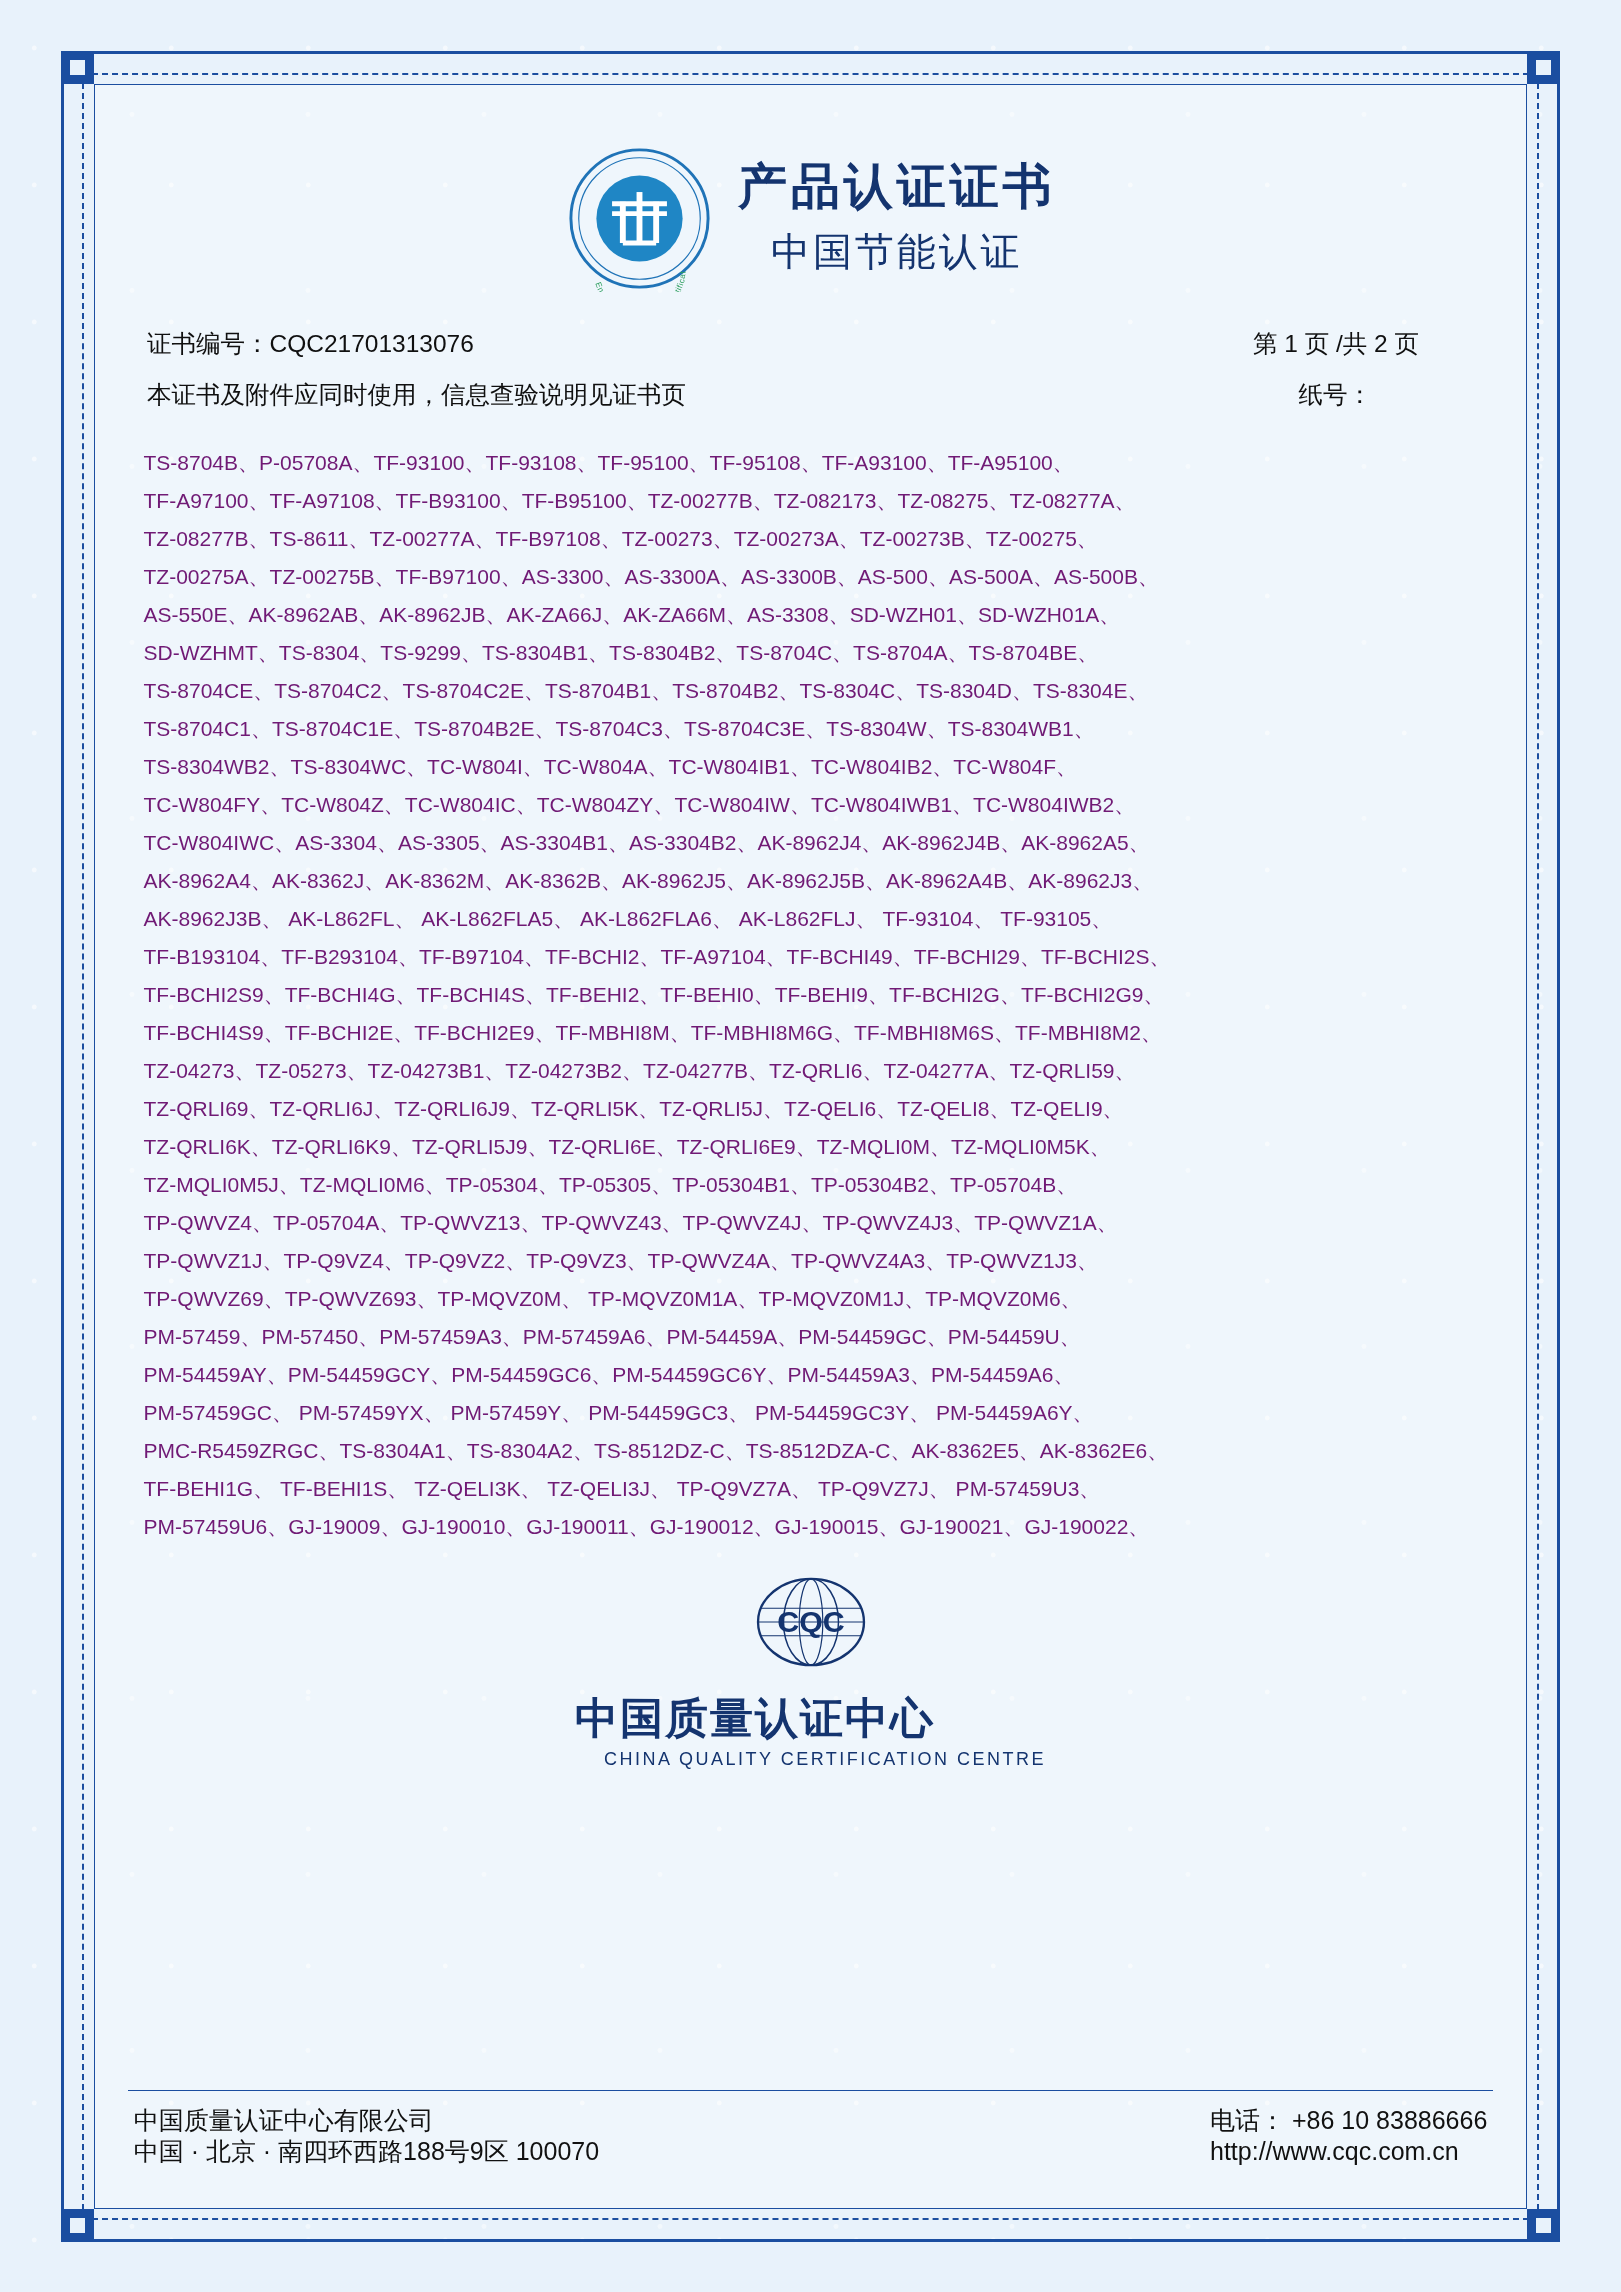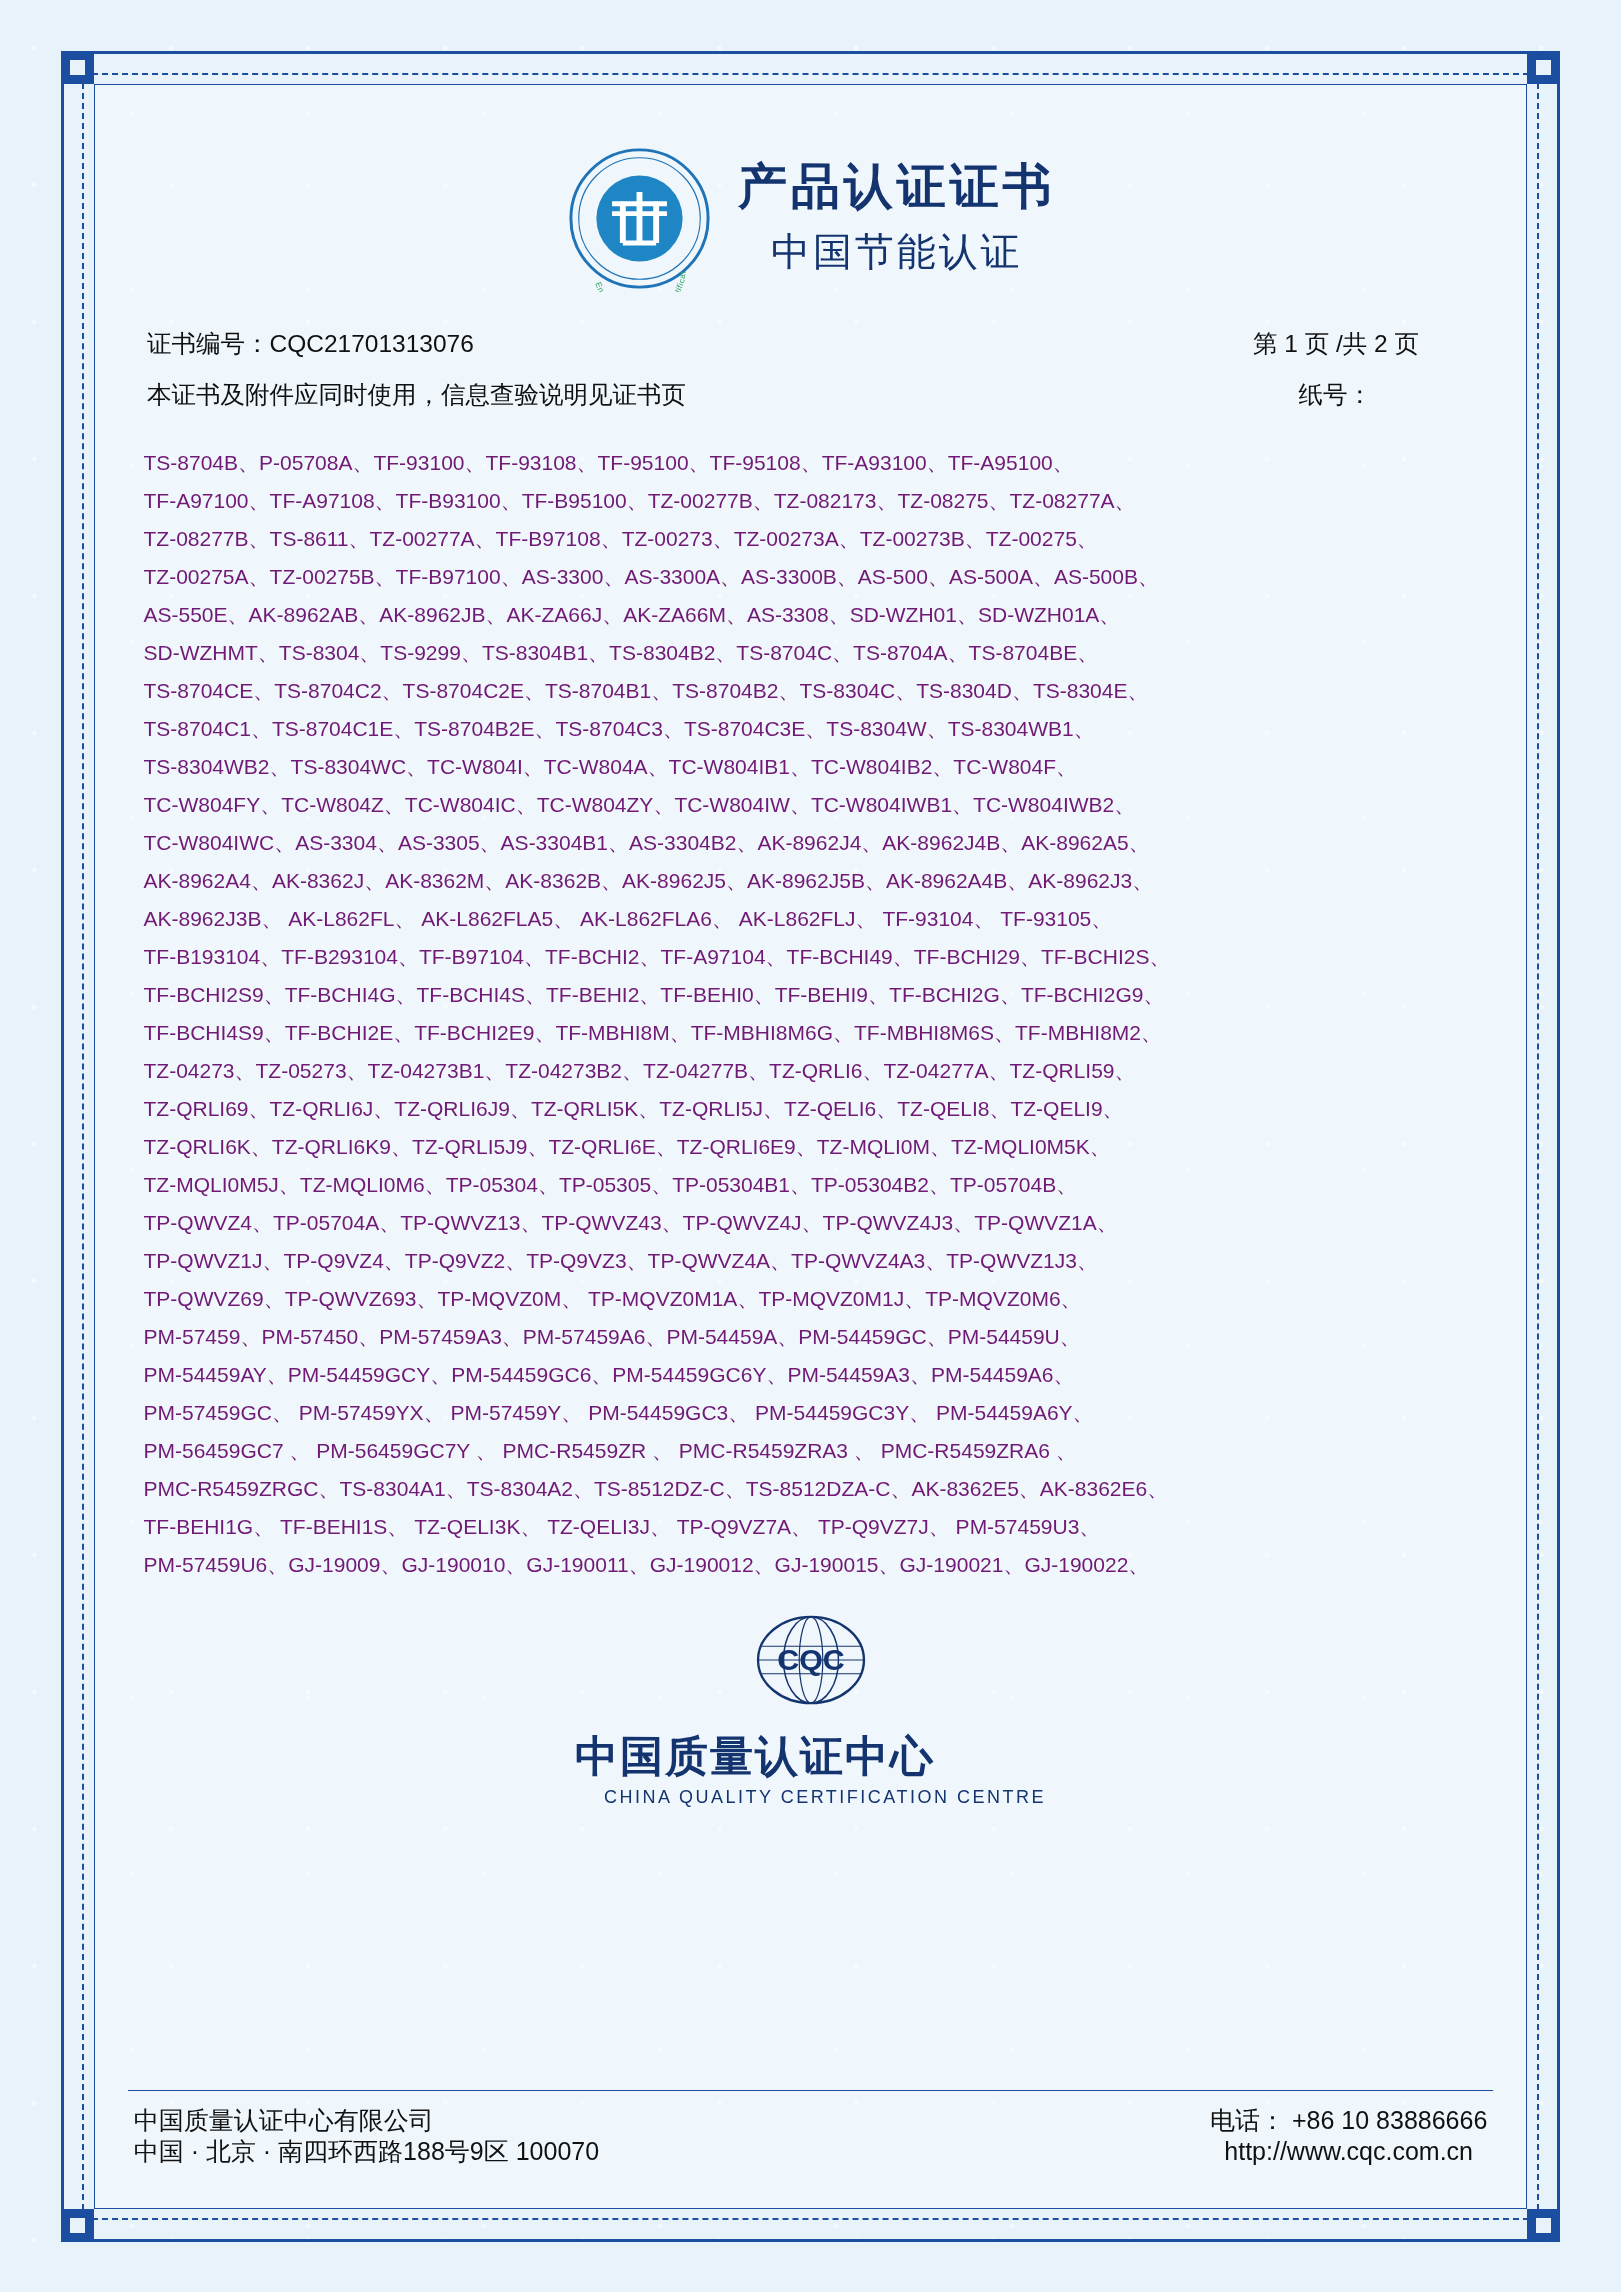--- a/index.html
+++ b/index.html
@@ -182,21 +182,21 @@
     left: 15.7px;
     right: 15.7px;
     bottom: 17.6px;
     display: flex;
     justify-content: space-between;
     align-items: flex-start;
     font-size: 25px;
     color: #111;
     line-height: 31px;
   }
-  .footer-right { text-align: center; }
+  .footer-right { text-align: left; }
 </style>
 </head>
 <body>
 
 <div class="page">
   <div class="watermark"></div>
 
   <div class="frame-outer"></div>
   <div class="frame-dashed"></div>
   <div class="frame-inner"></div>
@@ -273,21 +273,20 @@
       <div class="models-line">TZ-04273、TZ-05273、TZ-04273B1、TZ-04273B2、TZ-04277B、TZ-QRLI6、TZ-04277A、TZ-QRLI59、</div>
       <div class="models-line">TZ-QRLI69、TZ-QRLI6J、TZ-QRLI6J9、TZ-QRLI5K、TZ-QRLI5J、TZ-QELI6、TZ-QELI8、TZ-QELI9、</div>
       <div class="models-line">TZ-QRLI6K、TZ-QRLI6K9、TZ-QRLI5J9、TZ-QRLI6E、TZ-QRLI6E9、TZ-MQLI0M、TZ-MQLI0M5K、</div>
       <div class="models-line">TZ-MQLI0M5J、TZ-MQLI0M6、TP-05304、TP-05305、TP-05304B1、TP-05304B2、TP-05704B、</div>
       <div class="models-line">TP-QWVZ4、TP-05704A、TP-QWVZ13、TP-QWVZ43、TP-QWVZ4J、TP-QWVZ4J3、TP-QWVZ1A、</div>
       <div class="models-line">TP-QWVZ1J、TP-Q9VZ4、TP-Q9VZ2、TP-Q9VZ3、TP-QWVZ4A、TP-QWVZ4A3、TP-QWVZ1J3、</div>
       <div class="models-line">TP-QWVZ69、TP-QWVZ693、TP-MQVZ0M、 TP-MQVZ0M1A、TP-MQVZ0M1J、TP-MQVZ0M6、</div>
       <div class="models-line">PM-57459、PM-57450、PM-57459A3、PM-57459A6、PM-54459A、PM-54459GC、PM-54459U、</div>
       <div class="models-line">PM-54459AY、PM-54459GCY、PM-54459GC6、PM-54459GC6Y、PM-54459A3、PM-54459A6、</div>
       <div class="models-line">PM-57459GC、 PM-57459YX、 PM-57459Y、 PM-54459GC3、 PM-54459GC3Y、 PM-54459A6Y、</div>
-      <div class="models-line">PM-56459GC7 、 PM-56459GC7Y 、 PMC-R5459ZR 、 PMC-R5459ZRA3 、 PMC-R5459ZRA6 、</div>
       <div class="models-line">PMC-R5459ZRGC、TS-8304A1、TS-8304A2、TS-8512DZ-C、TS-8512DZA-C、AK-8362E5、AK-8362E6、</div>
       <div class="models-line">TF-BEHI1G、 TF-BEHI1S、 TZ-QELI3K、 TZ-QELI3J、 TP-Q9VZ7A、 TP-Q9VZ7J、 PM-57459U3、</div>
       <div class="models-line">PM-57459U6、GJ-19009、GJ-190010、GJ-190011、GJ-190012、GJ-190015、GJ-190021、GJ-190022、</div>
     </div>
 
     <div class="footer-logo">
       <svg class="cqc-mark" viewBox="0 0 124 104">
         <ellipse cx="62" cy="52" rx="54" ry="44" fill="none" stroke="#14346f" stroke-width="2.4"></ellipse>
         <ellipse cx="62" cy="52" rx="28" ry="44" fill="none" stroke="#14346f" stroke-width="1.5"></ellipse>
         <ellipse cx="62" cy="52" rx="12" ry="44" fill="none" stroke="#14346f" stroke-width="1.2"></ellipse>

